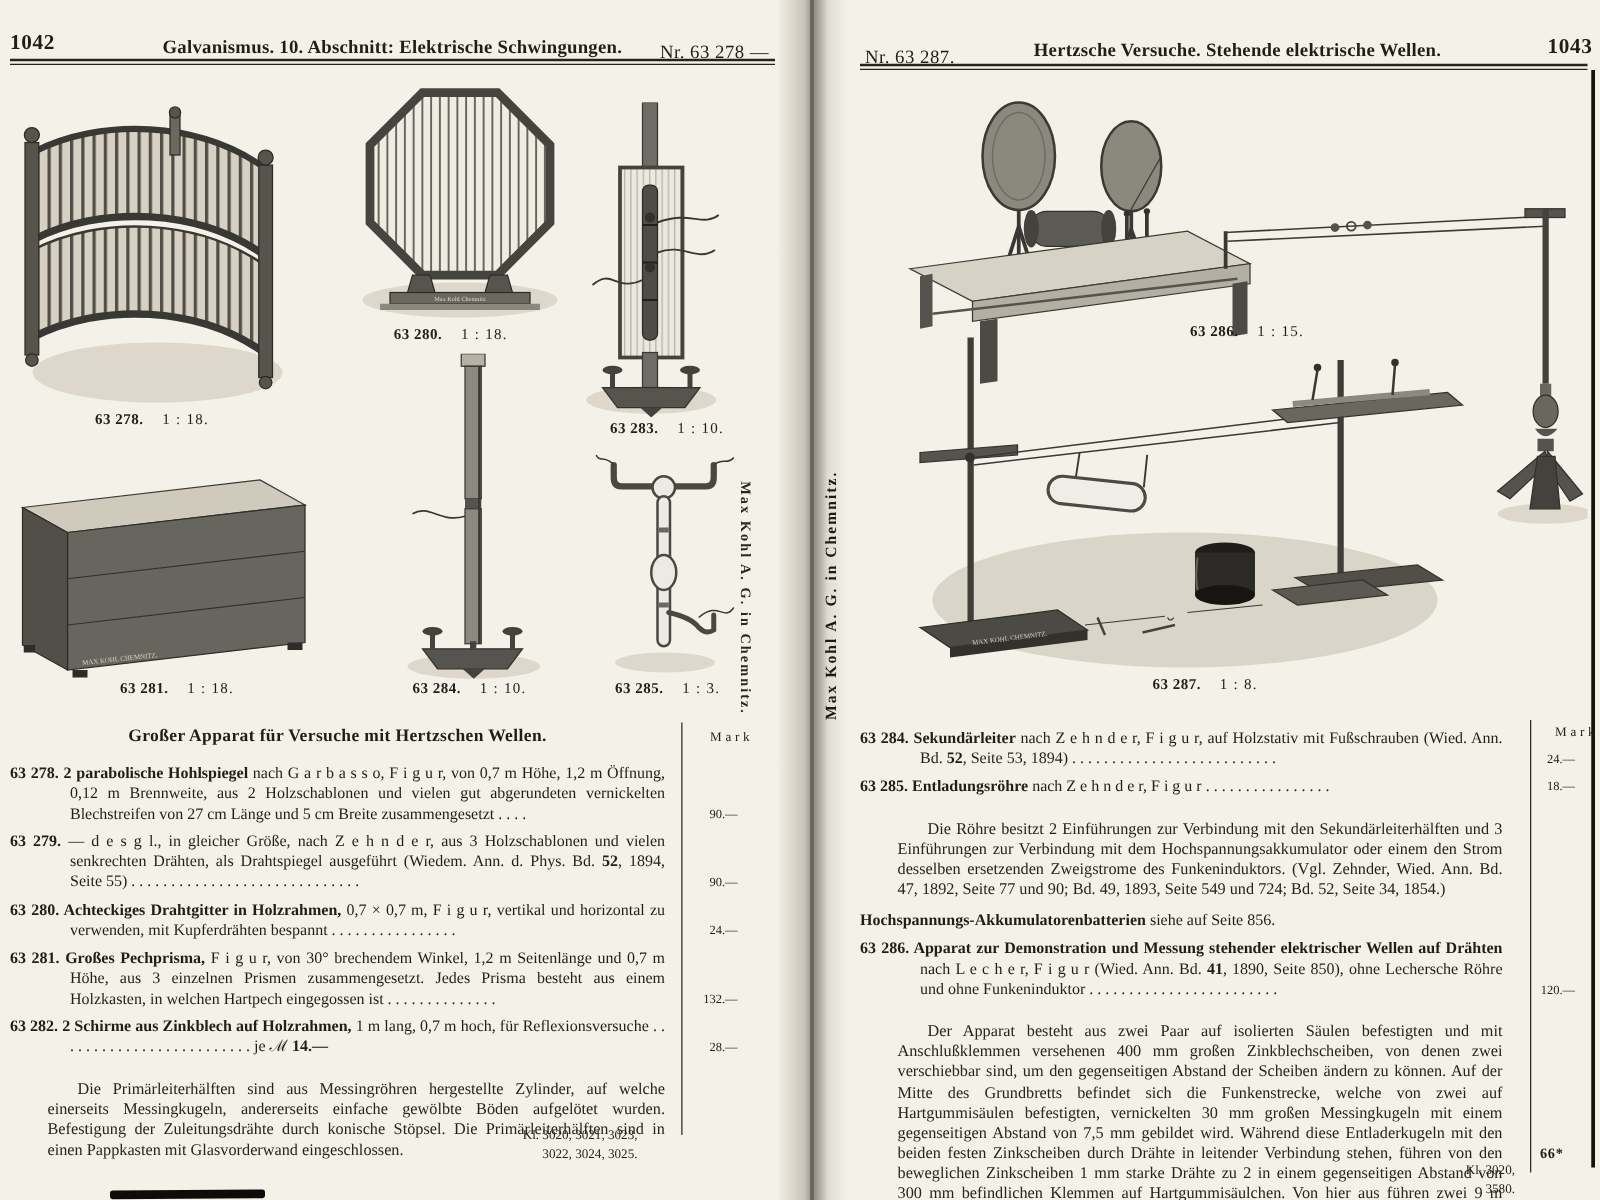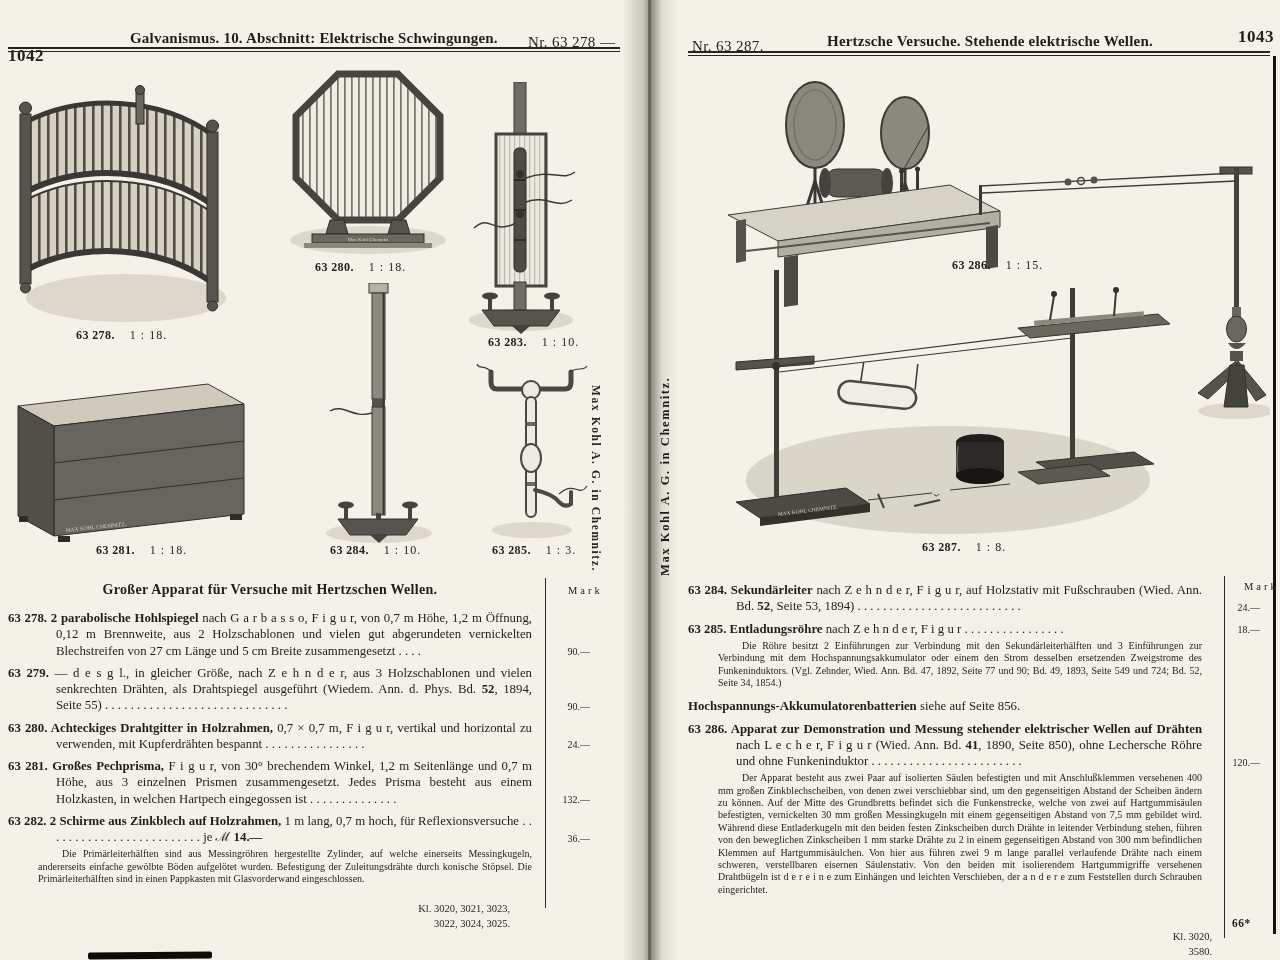--- a/index.html
+++ b/index.html
@@ -40,36 +40,36 @@
 
   .items{}
   .item{
     position:relative;padding-left:48px;padding-right:64px;text-indent:-48px;
     font-size:12.8px;line-height:1.27;text-align:justify;margin-top:6px;
   }
   .item.noindent{padding-left:0;text-indent:0;margin-top:9px;}
   .item .inum{font-weight:bold;}
   .iprice{position:absolute;right:6px;bottom:0;font-size:10px;text-indent:0;}
   .inote{
-    font-size:10px;line-height:1.24;text-align:justify;
-    padding-left:30px;padding-right:64px;text-indent:24px;margin-top:3px;color:#262420;
+    font-size:13px;line-height:1.24;text-align:justify;
+    padding-left:30px;padding-right:64px;text-indent:24px;margin-top:18px;color:#262420;
   }
   .kl{font-size:10.5px;text-align:right;line-height:1.4;}
   .sig{font-size:11.5px;font-weight:bold;letter-spacing:.5px;}
   svg text{font-family:"Liberation Serif","DejaVu Serif",serif;}
 </style>
 </head>
 <body>
 
 <div class="abs gutter"></div>
 <div class="abs gutter-core"></div>
 <div class="abs edge-right"></div>
 <div class="abs smudge-bl"></div>
 
-<div class="abs pageno" style="left:8px;top:24px;margin-top:22px;">1042</div>
+<div class="abs pageno" style="left:8px;top:24px;">1042</div>
 <div class="abs htitle" style="left:130px;top:30px;width:350px;">Galvanismus.  10. Abschnitt:  Elektrische Schwingungen.</div>
 <div class="abs hnr" style="left:528px;top:34px;">Nr. 63 278 —</div>
 <div class="abs rule" style="left:8px;top:47px;width:612px;"></div>
 
 <div class="abs hnr" style="left:692px;top:38px;">Nr. 63 287.</div>
 <div class="abs htitle" style="left:800px;top:33px;width:380px;">Hertzsche Versuche.  Stehende elektrische Wellen.</div>
 <div class="abs pageno" style="left:1238px;top:27px;">1043</div>
 <div class="abs rule" style="left:688px;top:51px;width:582px;"></div>
 
 <div class="abs vtext" style="left:590px;top:385px;height:195px;">Max Kohl A. G. in Chemnitz.</div>
@@ -205,21 +205,21 @@
 </div>
 
 <div class="abs sec-title" style="left:40px;top:582px;width:460px;">Großer Apparat für Versuche mit Hertzschen Wellen.</div>
 <div class="abs mark" style="left:552px;top:585px;">Mark</div>
 <div class="abs vrule" style="left:545px;top:578px;height:330px;"></div>
 <div class="abs items" style="left:8px;top:604px;width:588px;">
     <div class="item"><span class="inum">63 278. </span><b>2 parabolische Hohlspiegel</b><span> nach G a r b a s s o,  F i g u r,  von 0,7 m Höhe, 1,2 m Öffnung, 0,12 m Brennweite, aus 2 Holzschablonen und vielen gut abgerundeten vernickelten Blechstreifen von 27 cm Länge und 5 cm Breite zusammengesetzt  .  .  .  .</span><span class="iprice">90.—</span></div>
     <div class="item"><span class="inum">63 279. </span><span>— d e s g l., in gleicher Größe, nach Z e h n d e r,  aus 3 Holzschablonen und vielen senkrechten Drähten, als Drahtspiegel ausgeführt (Wiedem. Ann. d. Phys. Bd. </span><b>52</b><span>, 1894, Seite 55)  .  .  .  .  .  .  .  .  .  .  .  .  .  .  .  .  .  .  .  .  .  .  .  .  .  .  .  .  .</span><span class="iprice">90.—</span></div>
     <div class="item"><span class="inum">63 280. </span><b>Achteckiges Drahtgitter in Holzrahmen,</b><span> 0,7 × 0,7 m,  F i g u r,  vertikal und horizontal zu verwenden, mit Kupferdrähten bespannt  .  .  .  .  .  .  .  .  .  .  .  .  .  .  .  .</span><span class="iprice">24.—</span></div>
     <div class="item"><span class="inum">63 281. </span><b>Großes Pechprisma,</b><span>  F i g u r,  von 30° brechendem Winkel, 1,2 m Seitenlänge und 0,7 m Höhe, aus 3 einzelnen Prismen zusammengesetzt.  Jedes Prisma besteht aus einem Holzkasten, in welchen Hartpech eingegossen ist .  .  .  .  .  .  .  .  .  .  .  .  .  .</span><span class="iprice">132.—</span></div>
-    <div class="item"><span class="inum">63 282. </span><b>2 Schirme aus Zinkblech auf Holzrahmen,</b><span> 1 m lang, 0,7 m hoch, für Reflexionsversuche  .  .  .  .  .  .  .  .  .  .  .  .  .  .  .  .  .  .  .  .  .  .  .  .  . je ℳ </span><b>14.—</b><span class="iprice">36.—</span></div>
+    <div class="item"><span class="inum">63 282. </span><b>2 Schirme aus Zinkblech auf Holzrahmen,</b><span> 1 m lang, 0,7 m hoch, für Reflexionsversuche  .  .  .  .  .  .  .  .  .  .  .  .  .  .  .  .  .  .  .  .  .  .  .  .  . je ℳ </span><b>14.—</b><span class="iprice">28.—</span></div>
     <div class="inote">Die Primärleiterhälften sind aus Messingröhren hergestellte Zylinder, auf welche einerseits Messingkugeln, andererseits einfache gewölbte Böden aufgelötet wurden.  Befestigung der Zuleitungsdrähte durch konische Stöpsel.  Die Primärleiterhälften sind in einen Pappkasten mit Glasvorderwand eingeschlossen.</div>
   </div>
 <div class="abs kl" style="left:360px;top:902px;width:150px;">
   <div>Kl. 3020, 3021, 3023,</div>
   <div>3022, 3024, 3025.</div>
 </div>
 
 <svg class="abs" style="left:700px;top:55px;" width="570" height="370" viewBox="0 0 570 370">
   <ellipse cx="536" cy="356" rx="38" ry="8" fill="#ddd8cb"></ellipse>
   <line x1="115" y1="112" x2="115" y2="160" stroke="#3a3834" stroke-width="3"></line>

